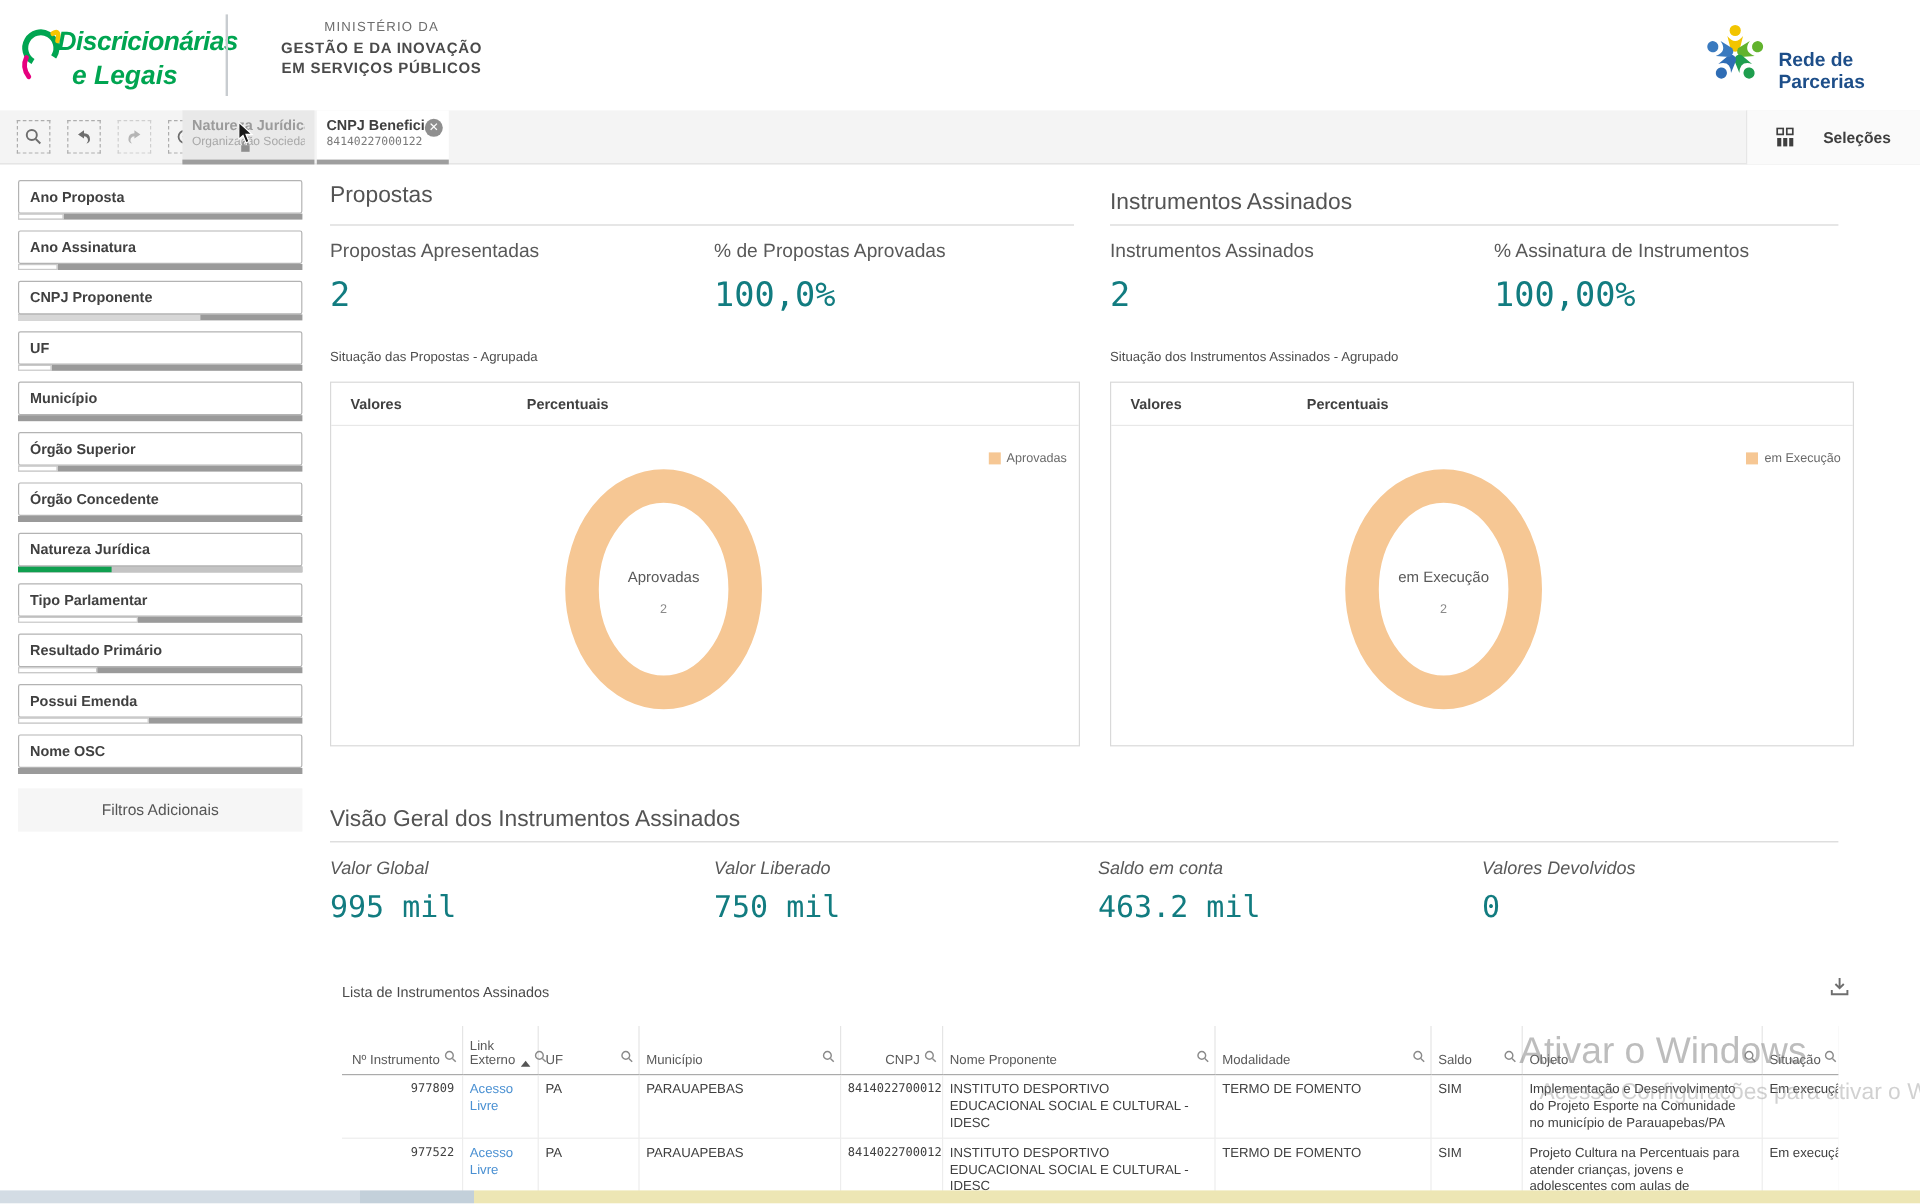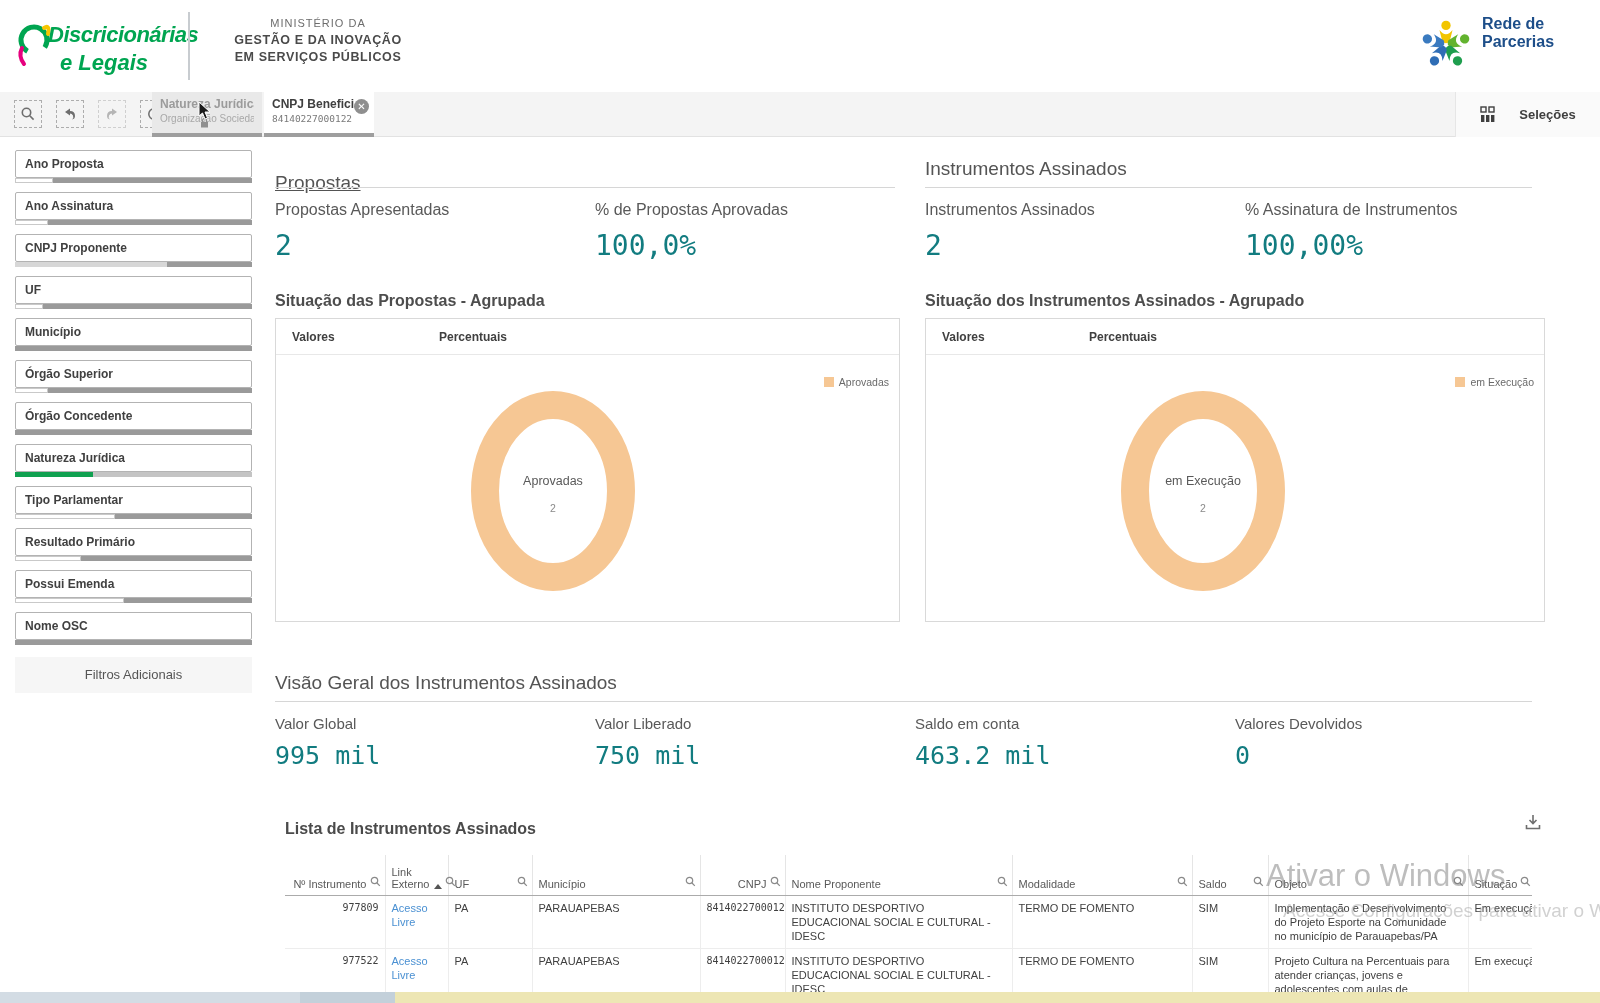--- a/index.html
+++ b/index.html
@@ -11,21 +11,21 @@
   #header { position:absolute; left:0; top:0; width:1600px; height:92px; background:#fff; }
   #app-logo { position:absolute; left:14px; top:14px; width:200px; height:66px; }
   #app-logo .l1 { position:absolute; left:34px; top:8px; font-size:22px; font-weight:bold; font-style:italic; color:#00a551; letter-spacing:-0.5px;}
   #app-logo .l2 { position:absolute; left:46px; top:36px; font-size:22px; font-weight:bold; font-style:italic; color:#00a551; }
   #hdr-divider { position:absolute; left:188px; top:12px; width:2px; height:68px; background:#c8ccd0; }
   #ministry { position:absolute; left:208px; top:17px; width:220px; text-align:center; }
   #ministry .m0 { font-size:11px; color:#6d6d6d; letter-spacing:1px; margin-bottom:3px;}
   #ministry .m1,#ministry .m2 { font-size:12.5px; font-weight:bold; color:#4a4a4a; letter-spacing:0.6px; line-height:17px;}
   #brand { position:absolute; right:14px; top:14px; height:64px; }
   #brand .star { position:absolute; right:112px; top:2px; }
-  #brand .txt { position:absolute; right:0; top:1px; width:104px; font-size:16px; font-weight:bold; color:#1d4e89; line-height:18px; }
+  #brand .txt { position:absolute; right:0; top:28px; width:104px; font-size:16px; font-weight:bold; color:#1d4e89; line-height:18px; }
 
   
   #toolbar { position:absolute; left:0; top:92px; width:1600px; height:45px; background:#f4f4f4; border-bottom:1px solid #e2e2e2; }
   #tb-icons { position:absolute; left:14px; top:8px; display:flex; gap:14px; align-items:center;}
   .tb-btn { width:28px; height:28px; display:flex; align-items:center; justify-content:center;
     outline:1px dashed #adadad; outline-offset:-1px; color:#6e6e6e; background:transparent;}
   .tb-btn.dim { color:#b5b5b5; outline-color:#cfcfcf;}
   #chips { position:absolute; left:152px; top:0; height:45px; display:flex; }
   .chip { position:relative; width:110px; height:45px; padding:5px 8px 0 8px; margin-right:2px; }
   .chip .t { font-size:12px; font-weight:bold; white-space:nowrap; overflow:hidden; }
@@ -51,45 +51,45 @@
     font-size:12px; font-weight:bold; color:#404040; line-height:26px; padding-left:9px;
     white-space:nowrap; overflow:hidden;}
   .filter .fbar { position:relative; height:5px; width:100%; background:#9a9a9a; overflow:hidden;}
   .filter .fbar .seg { position:absolute; top:0; bottom:0; }
   #more-filters { margin-top:12px; height:36px; background:#f6f6f6; text-align:center;
     line-height:36px; font-size:13px; color:#555; }
 
   
   .sec-title { position:absolute; font-size:19px; color:#545454; }
   .sec-rule { position:absolute; height:1px; background:#d6d6d6; }
-  .sub-title { position:absolute; font-size:16px; font-weight:bold; color:#4d4d4d; }
+  .sub-title { position:absolute; font-size:11px; font-weight:normal; color:#4d4d4d; }
   .kpi-row { position:absolute; display:flex; }
   .kpi { width:320px; }
   .kpi .kl { font-size:16px; color:#595959; margin-bottom:10px; white-space:nowrap;}
   .kpi .kv { font-family:"DejaVu Sans Mono", monospace; font-size:28px; color:#127c80; }
-  .kpi-sm .kl { font-size:15px; margin-bottom:9px;}
+  .kpi-sm .kl { font-size:15px; margin-bottom:9px;font-style:italic;}
   .kpi-sm .kv { font-size:25px; }
   .kpi-sm { width:320px; }
 
   
   .panel { position:absolute; top:318px; height:304px; border:1px solid #d9d9d9; background:#fff; }
   .panel .tabs { position:absolute; left:0; top:0; right:0; height:36px; border-bottom:1px solid #e8e8e8;}
   .panel .tab { position:absolute; top:11px; font-size:12px; font-weight:bold; color:#404040;}
   .panel .tab.t0 { left:16px; } .panel .tab.t1 { left:163px; }
   .panel .legend { position:absolute; top:57px; right:10px; display:flex; align-items:center; gap:5px;}
   .panel .legend .sw { width:10px; height:10px; }
   .panel .legend .lt { font-size:10.5px; color:#6a6a6a; white-space:nowrap;}
   .panel svg.donut { position:absolute; left:157px; top:62px; }
   .panel .c-lbl { position:absolute; left:157px; top:155px; width:240px; text-align:center;
     font-size:12.5px; color:#595959; }
   .panel .c-val { position:absolute; left:157px; top:183px; width:240px; text-align:center;
     font-size:10.5px; color:#8a8a8a; }
 
   
-  #tbl-title { position:absolute; left:285px; top:820px; font-size:16px; font-weight:bold; color:#4a4a4a;}
+  #tbl-title { position:absolute; left:285px; top:820px; font-size:12px; font-weight:normal; color:#4a4a4a;}
   #dl-btn { position:absolute; right:58px; top:813px; color:#6e6e6e;}
   #grid { position:absolute; left:285px; top:855px; width:1247px; height:138px; overflow:hidden; }
   table { border-collapse:collapse; table-layout:fixed; width:1247px; font-size:11px; color:#404040;}
   th { font-weight:normal; color:#595959; text-align:left; vertical-align:bottom;
     border-bottom:1px solid #ababab; border-right:1px solid #e5e5e5; padding:3px 4px 5px 6px; height:40px;}
   td { vertical-align:top; border-right:1px solid #ededed; border-bottom:1px solid #ededed;
     padding:5px 6px; line-height:14px; overflow:hidden;}
   .hcell { display:flex; align-items:flex-end; gap:3px;}
   .hlabel { white-space:pre-line; line-height:12px; flex:1;}
   .sort-asc { width:0;height:0;border-left:4px solid transparent;border-right:4px solid transparent;
@@ -293,21 +293,21 @@
           </div>
         </div>
         <div class="filter">
           <div class="box">Nome OSC</div>
                  <div class="fbar"></div>
         </div>
       </div>
     <div id="more-filters">Filtros Adicionais</div>
   </div>
 
-  <div class="sec-title" style="left:275px; top:172px;text-decoration:underline;">Propostas</div>
+  <div class="sec-title" style="left:275px; top:152px;">Propostas</div>
   <div class="sec-rule" style="left:275px; top:187px; width:620px;"></div>
   <div class="kpi-row" style="left:275px; top:201px;">
       <div class="kpi">
         <div class="kl">Propostas Apresentadas</div>
                    <div class="kv">2</div>
       </div>
       <div class="kpi">
         <div class="kl">% de Propostas Aprovadas</div>
                    <div class="kv">100,0%</div>
       </div>

